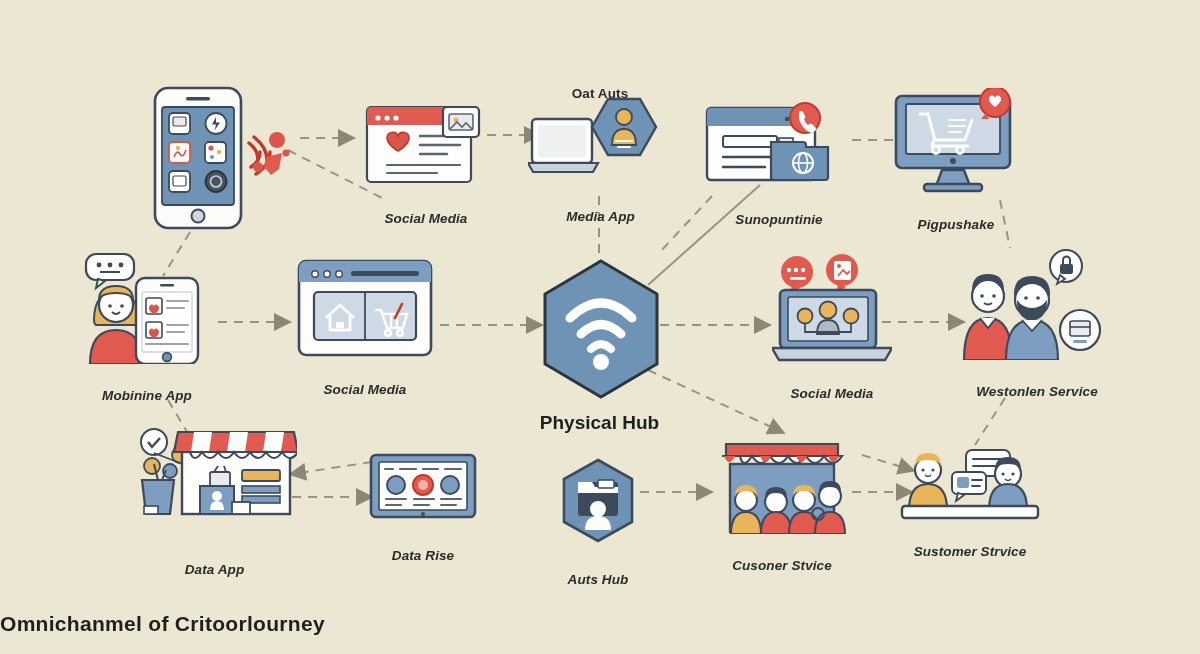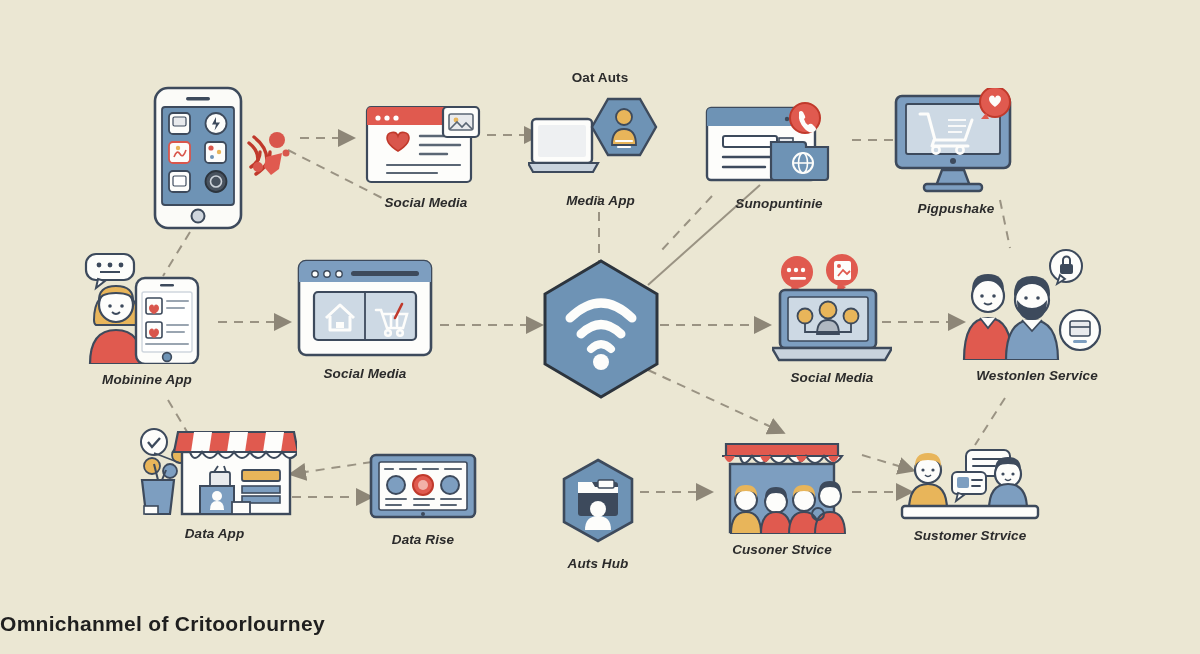--- a/index.html
+++ b/index.html
@@ -32,21 +32,21 @@
   .node-art {
     position: relative;
   }
   .node-label {
     font-weight: bold;
     font-size: 13.5px;
     color: #2b2b2b;
     letter-spacing: 0.1px;
     white-space: nowrap;
     text-align: center;
-    margin-top: 4px;
+    margin-top: 20px;
   }
   .diagram-title {
     position: absolute;
     width: 100%;
     text-align: left;
     font-size: 21px;
     font-weight: bold;
     color: #1f1f1f;
     letter-spacing: 0.3px;
   }
@@ -312,20 +312,23 @@
           <circle cx="104" cy="75" r="2.8"></circle>
           <line x1="95" y1="58" x2="95" y2="68"></line>
           <line x1="101" y1="58" x2="101" y2="68"></line>
         </g>
         <line x1="106" y1="46" x2="99" y2="60" stroke="#c0392b" stroke-width="2.6" stroke-linecap="round"></line>
       </svg>
     </div>
     <div class="node-label">Social Media</div>
   </div>
 
+  <div style="position:absolute; left:487px; top:412px; width:225px; text-align:center;">
+    <span class="hex-label" style="position:static;">Physical Hub</span>
+  </div>
   <div class="node" style="left:540px; top:258px;">
     <div class="node-art">
       <svg width="122" height="142" viewBox="0 0 122 142">
         <polygon points="61,3 117,36 117,106 61,139 5,106 5,36" fill="#6e93b5" stroke="#2c343d" stroke-width="3"></polygon>
         <g stroke="#fdfdfb" fill="none" stroke-linecap="round">
           <path d="M30 60 q31 -30 62 0" stroke-width="9"></path>
           <path d="M41 76 q20 -19 40 0" stroke-width="9"></path>
           <path d="M51 91 q10 -10 20 0" stroke-width="8"></path>
         </g>
         <circle cx="61" cy="104" r="8" fill="#fdfdfb"></circle>
@@ -393,21 +396,21 @@
 
         <circle cx="118" cy="82" r="20" fill="#fdfdfb" stroke="#3d4a5c" stroke-width="2.2"></circle>
         <rect x="108" y="73" width="20" height="15" rx="2" fill="#e8eaed" stroke="#3d4a5c" stroke-width="1.6"></rect>
         <line x1="108" y1="79" x2="128" y2="79" stroke="#3d4a5c" stroke-width="1.6"></line>
         <rect x="111" y="92" width="14" height="3" rx="1.5" fill="#7d9ec0"></rect>
       </svg>
     </div>
     <div class="node-label">Westonlen Service</div>
   </div>
 
-  <div class="node" style="left:132px; top:428px;">
+  <div class="node" style="left:132px; top:428px;gap:20px;">
     <div class="node-art">
       <svg width="165" height="90" viewBox="0 0 165 90">
 
         <circle cx="22" cy="14" r="13" fill="#fdfdfb" stroke="#3d4a5c" stroke-width="2"></circle>
         <path d="M16 14 l4 5 8 -9" fill="none" stroke="#3d4a5c" stroke-width="2.4"></path>
         <circle cx="48" cy="27" r="8" fill="#e8b55a" stroke="#3d4a5c" stroke-width="1.8"></circle>
         <circle cx="20" cy="38" r="8" fill="#e8b55a" stroke="#3d4a5c" stroke-width="1.8"></circle>
         <circle cx="38" cy="43" r="7" fill="#7d9ec0" stroke="#3d4a5c" stroke-width="1.8"></circle>
         <line x1="22" y1="25" x2="48" y2="35" stroke="#3d4a5c" stroke-width="1.6"></line>
 

